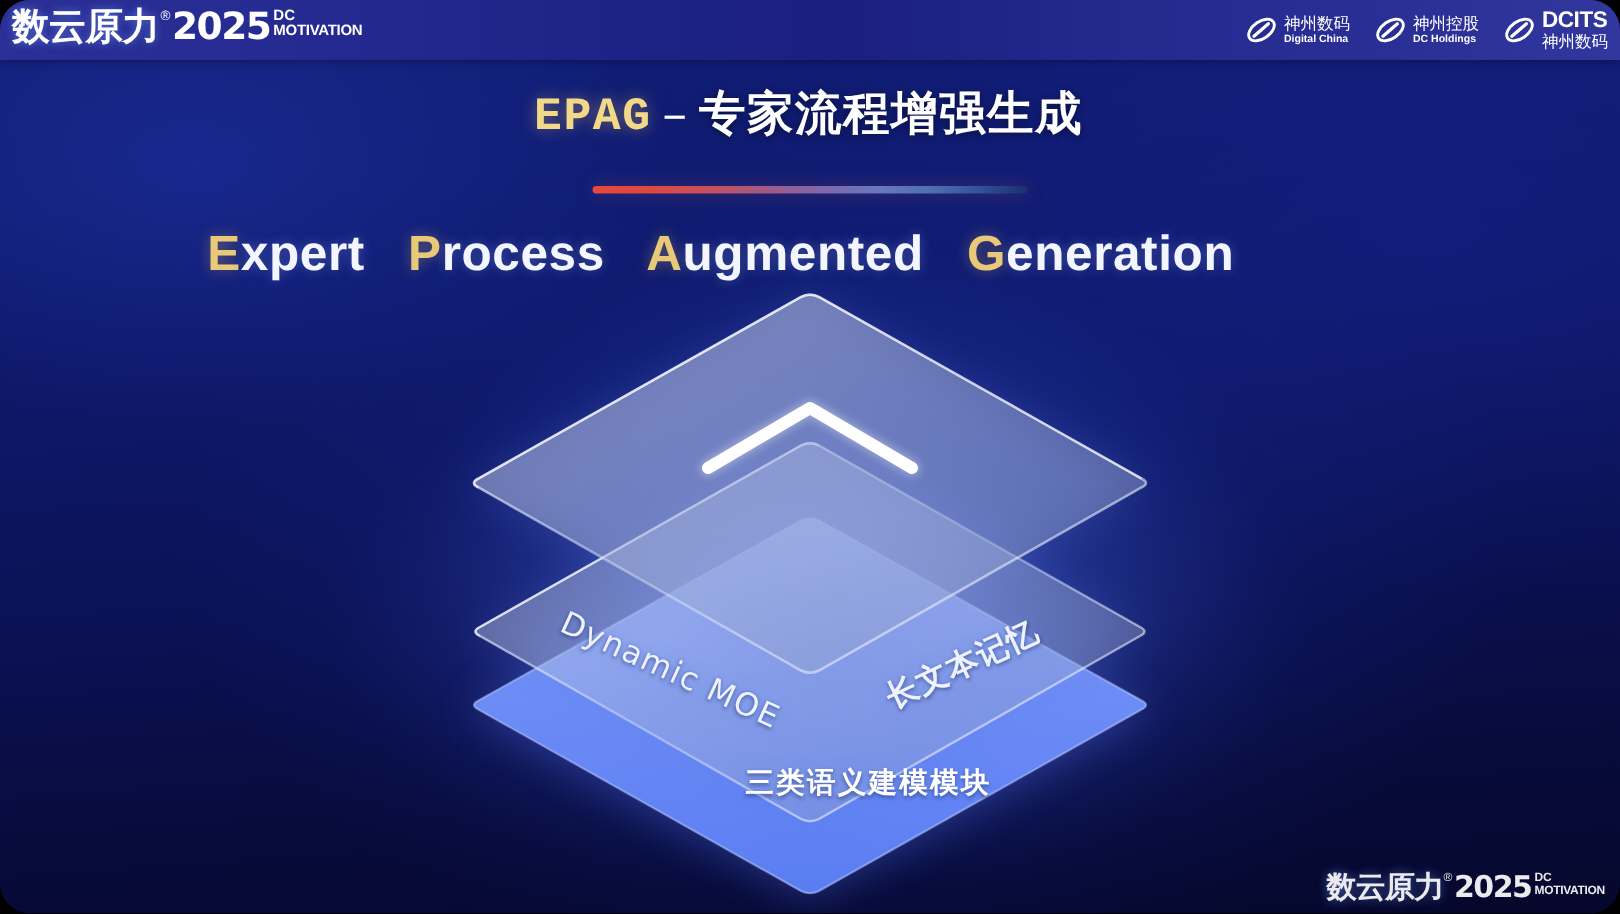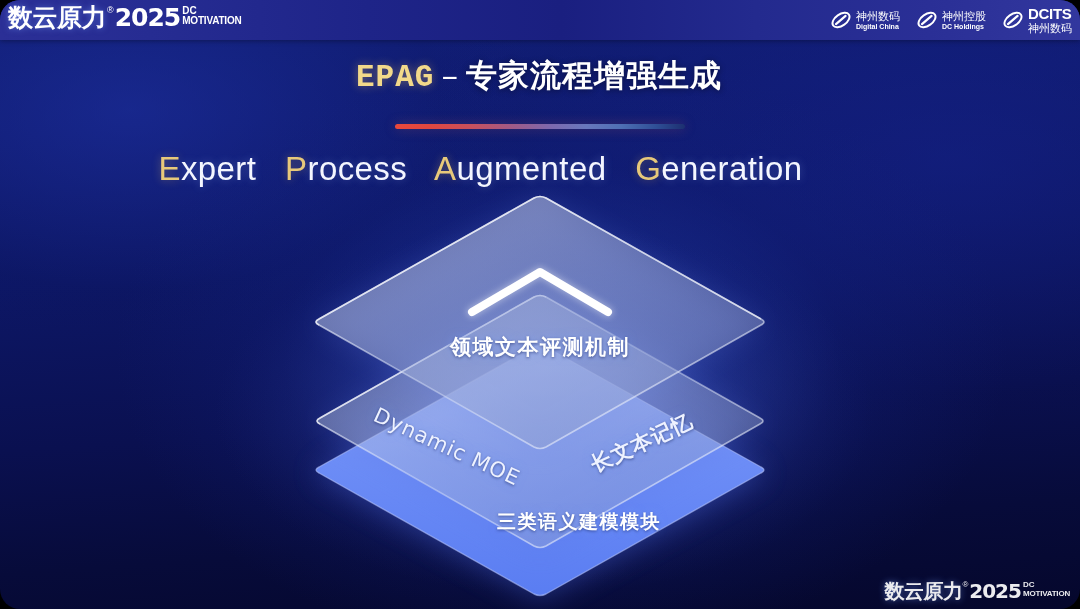--- a/index.html
+++ b/index.html
@@ -179,21 +179,21 @@
   }
 
   
   .subtitle {
     position: absolute;
     left: 0; top: 150px;
     width: 961px;
     text-align: center;
     font-family: "Liberation Sans", sans-serif;
     font-size: 33px;
-    font-weight: normal;
+    font-weight: bold;
     letter-spacing: 0.4px;
     white-space: nowrap;
   }
   .subtitle .cap {
     color: #e8c97a;
     text-shadow: 0 0 9px rgba(220,180,90,0.4);
   }
   .subtitle .rest {
     color: #f4f6ff;
     text-shadow: 0 0 8px rgba(160,190,255,0.30);
@@ -402,21 +402,20 @@
         <path d="M319 325 Q313 322 319 319 L534 198 Q540 195 546 198 L761 319 Q767 322 761 325 L546 447 Q540 450 534 447 Z" fill="url(#gTop)" stroke="url(#gEdge)" stroke-width="1.7"></path>
         <path d="M319 325 Q313 322 319 319 L534 198 Q540 195 546 198 L761 319" fill="none" stroke="#ffffff" stroke-width="1.6" stroke-opacity="0.60"></path>
       </g>
 
       <g>
         <path d="M472 312 L540 272 L608 312" fill="none" stroke="#ffffff" stroke-width="11" stroke-linecap="round" stroke-linejoin="round" opacity="0.35" filter="url(#blurTiny)"></path>
         <path d="M472 312 L540 272 L608 312" fill="none" stroke="#ffffff" stroke-width="8" stroke-linecap="round" stroke-linejoin="round"></path>
       </g>
     </svg>
 
-    <div class="layer-label" id="label-top">领域文本评测机制</div>
 
     <div class="layer-label" id="label-left">Dynamic MOE</div>
 
     <div class="layer-label" id="label-right">长文本记忆</div>
 
     <div class="layer-label" id="label-bottom">三类语义建模模块</div>
   </div>
 
   <div class="watermark">
     <span class="wm-cn">数云原力</span>

